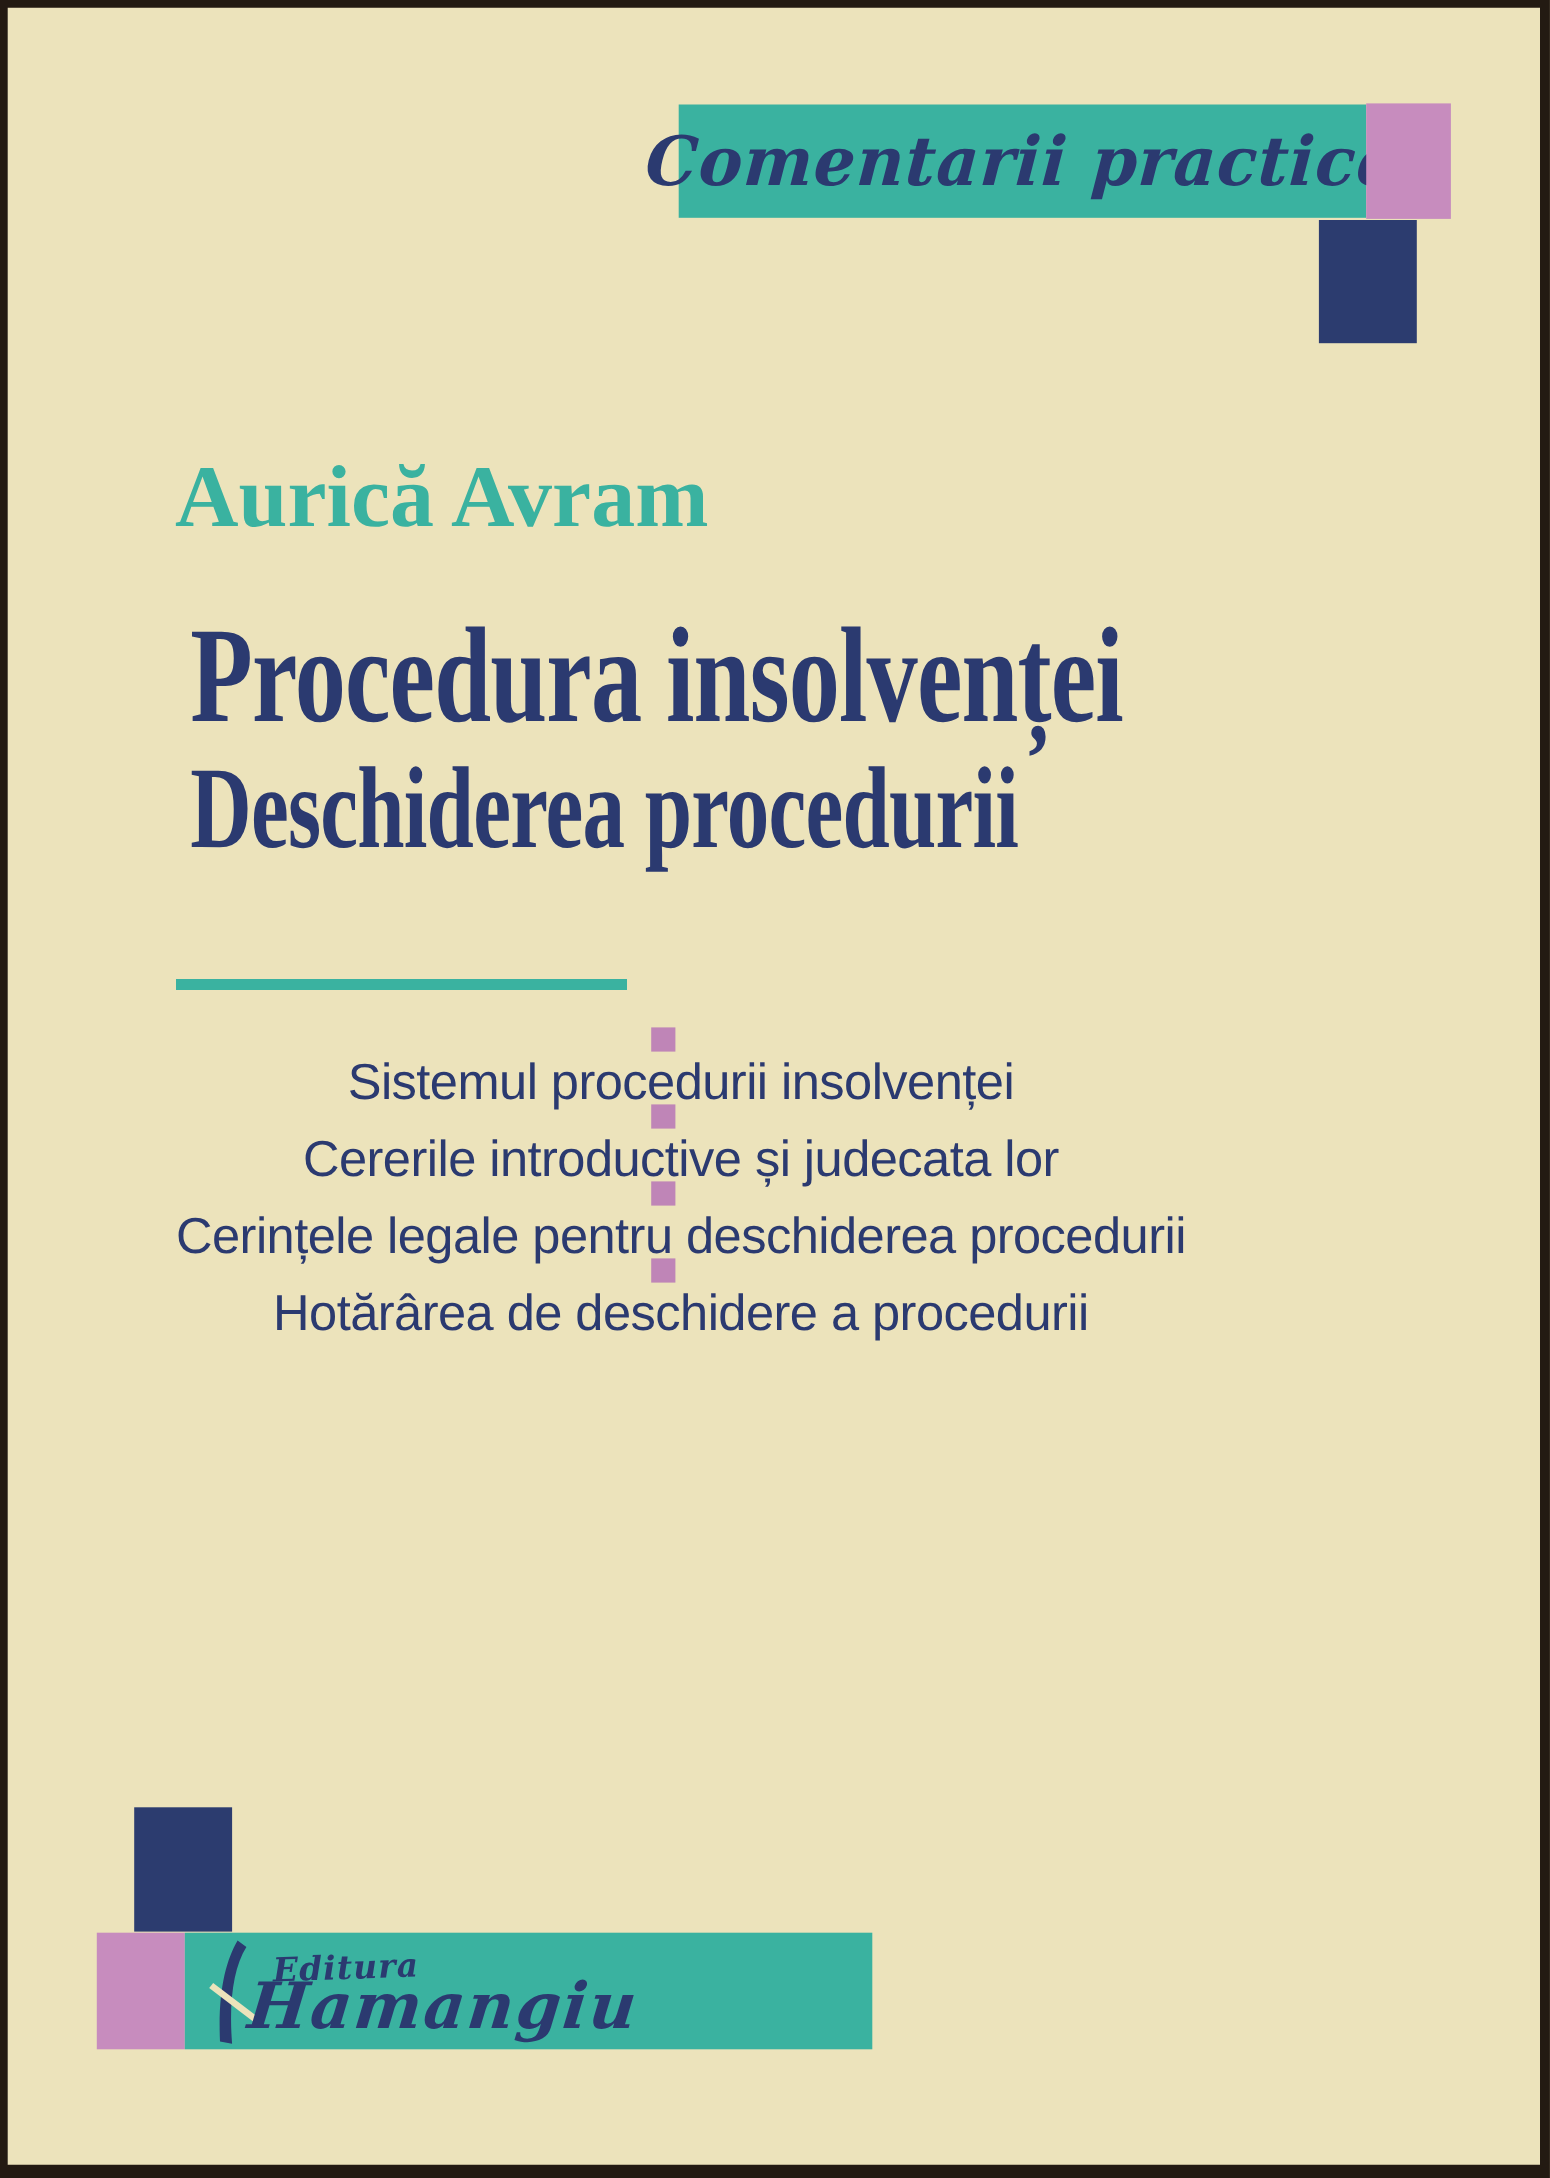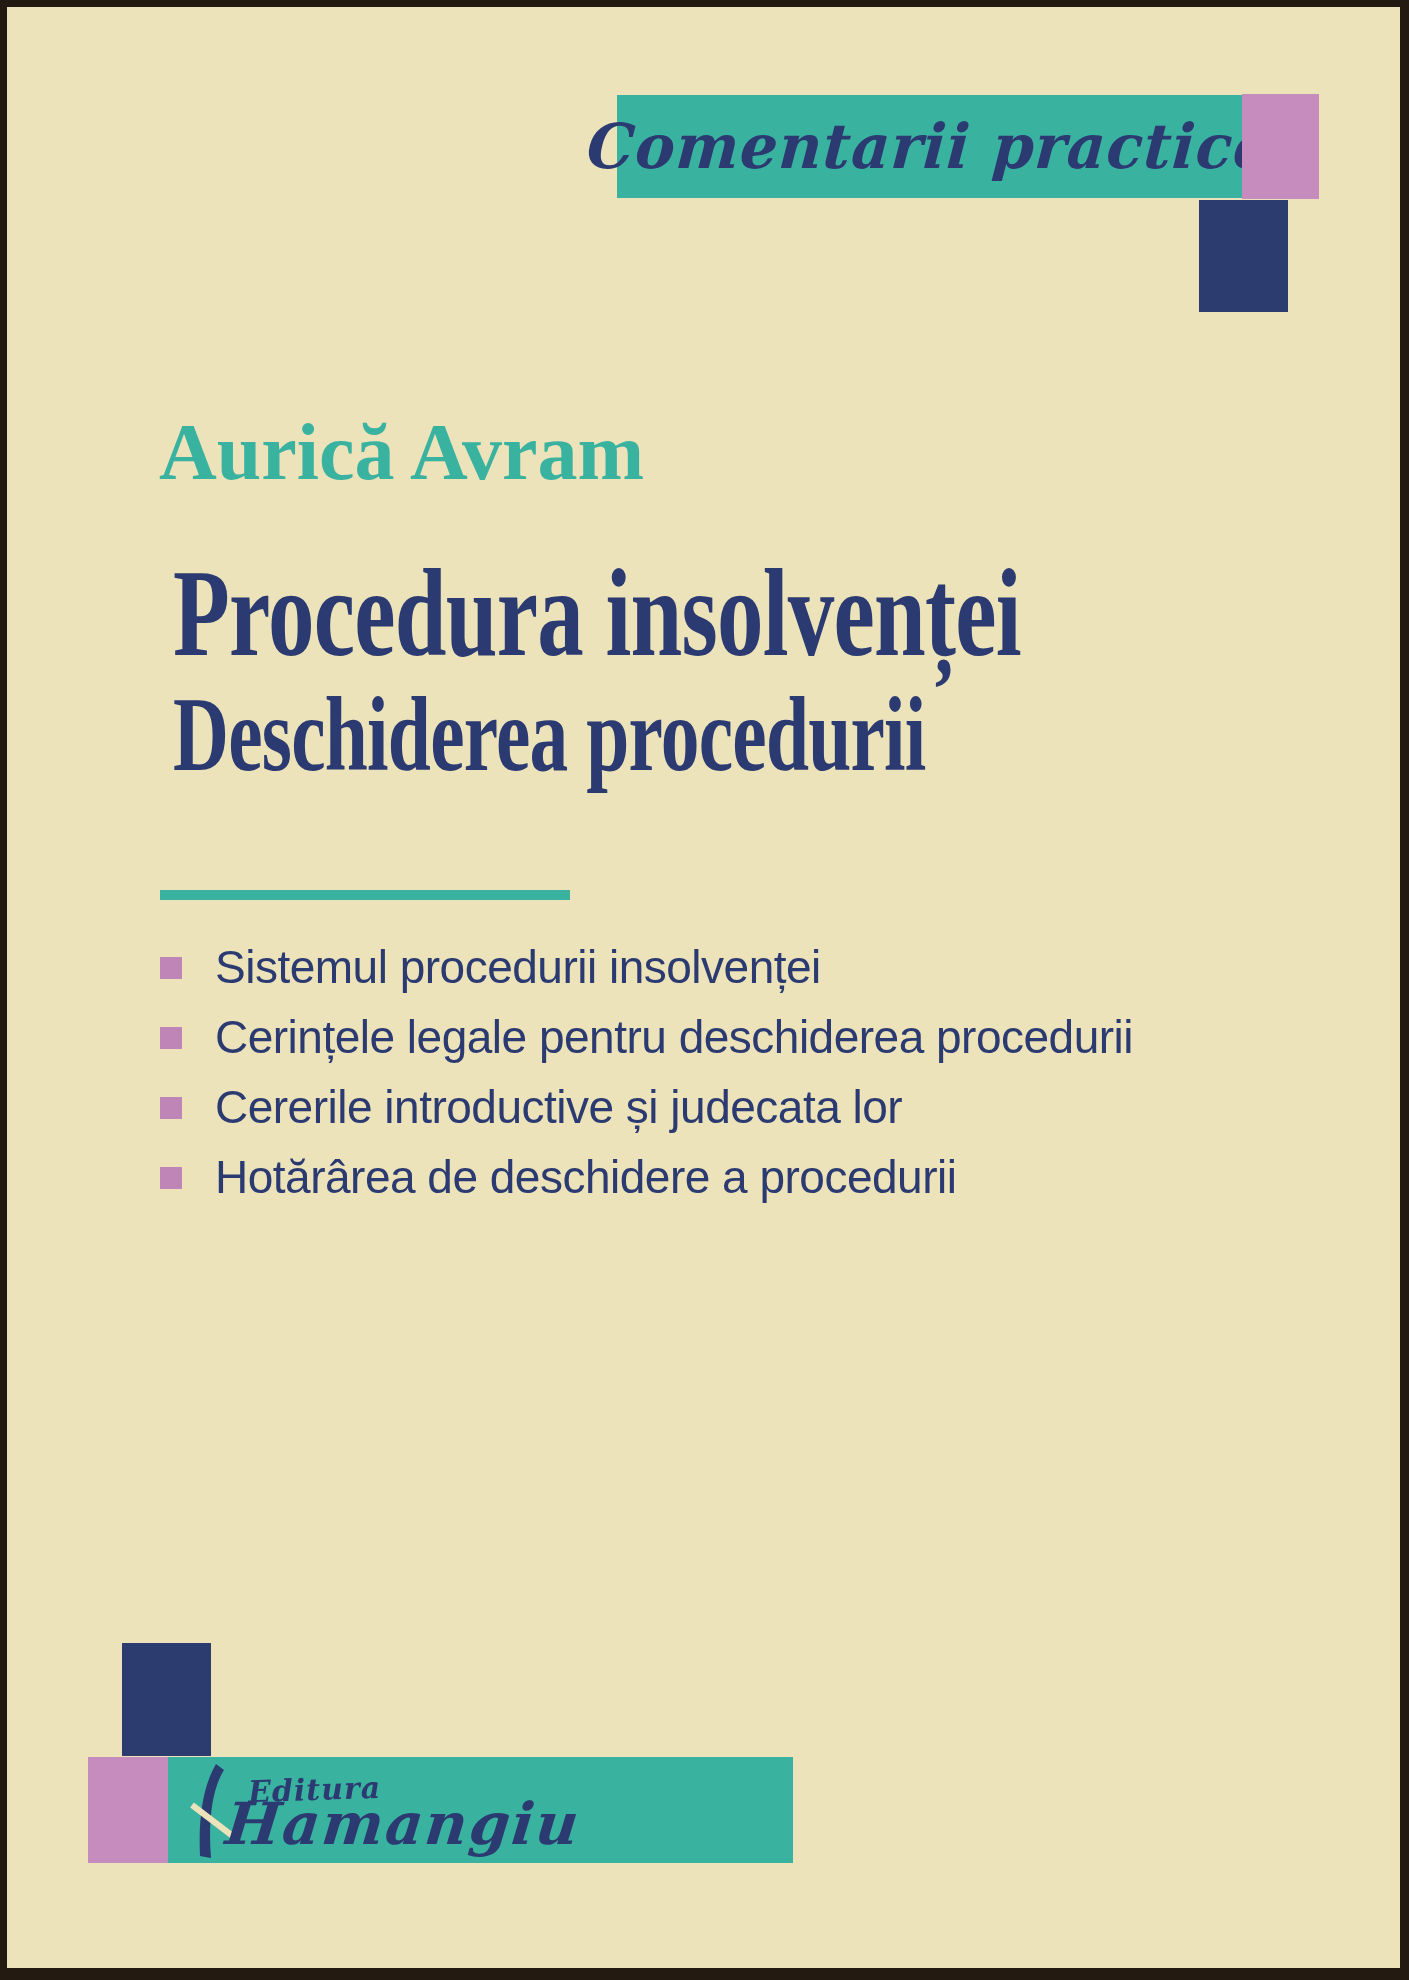--- a/index.html
+++ b/index.html
@@ -77,20 +77,21 @@
     background:var(--teal);
   }
   
   .topics{
     position:absolute;left:153px;top:925px;
   }
   .topic-item{
     display:flex;align-items:center;
     height:70px;
     white-space:nowrap;
+    flex-direction:column;
   }
   .topic-bullet{
     width:22px;height:22px;flex:0 0 22px;
     background:var(--pink-bullet);
     margin-right:33px;
     margin-top:2px;
   }
   .topic-label{
     font-family:"Liberation Sans",sans-serif;
     font-weight:400;font-size:46px;
@@ -153,25 +154,25 @@
 
   <div class="title-divider"></div>
 
   <div class="topics">
     <div class="topic-item">
       <span class="topic-bullet"></span>
       <span class="topic-label">Sistemul procedurii insolvenței</span>
     </div>
     <div class="topic-item">
       <span class="topic-bullet"></span>
-      <span class="topic-label">Cerințele legale pentru deschiderea procedurii</span>
+      <span class="topic-label">Cererile introductive și judecata lor</span>
     </div>
     <div class="topic-item">
       <span class="topic-bullet"></span>
-      <span class="topic-label">Cererile introductive și judecata lor</span>
+      <span class="topic-label">Cerințele legale pentru deschiderea procedurii</span>
     </div>
     <div class="topic-item">
       <span class="topic-bullet"></span>
       <span class="topic-label">Hotărârea de deschidere a procedurii</span>
     </div>
   </div>
 
   <div class="navy-rect-bottom"></div>
   <div class="pink-rect-bottom"></div>
   <div class="publisher-band">

